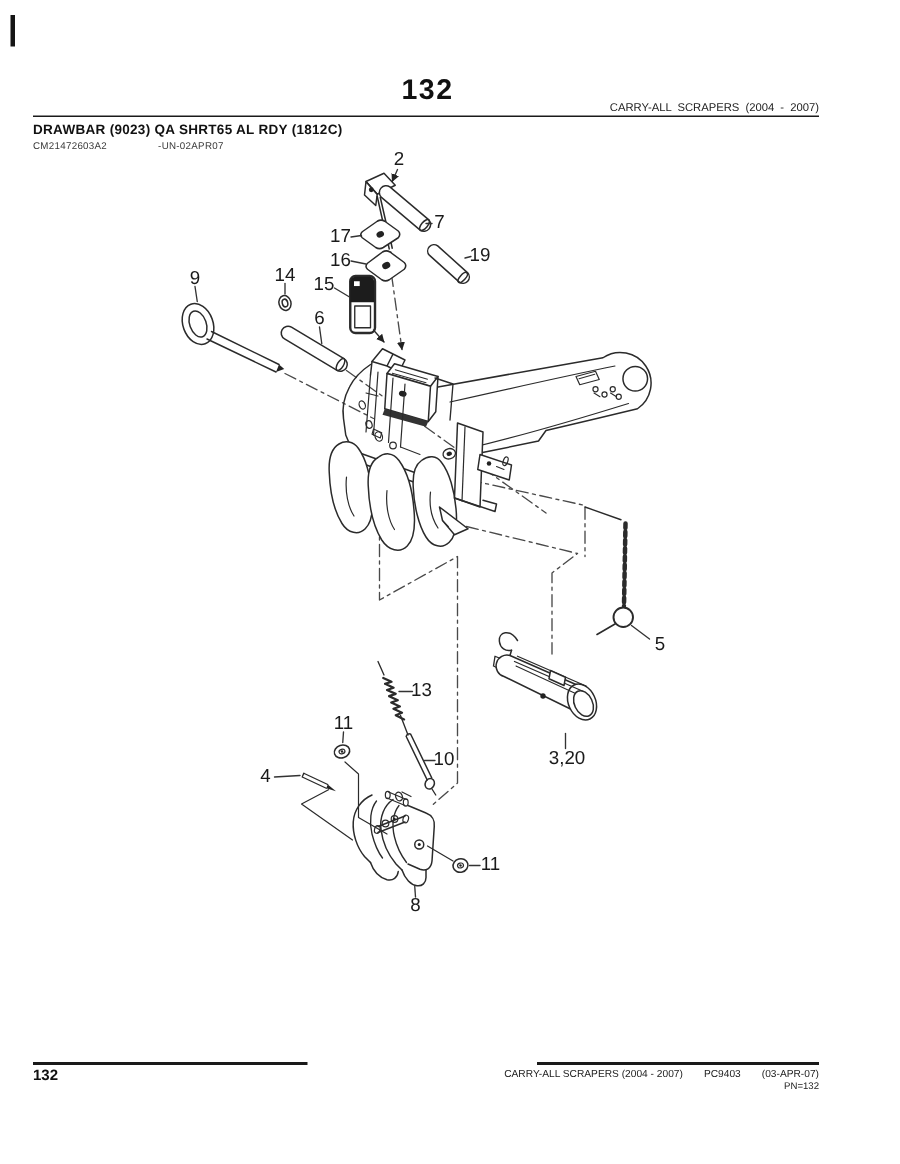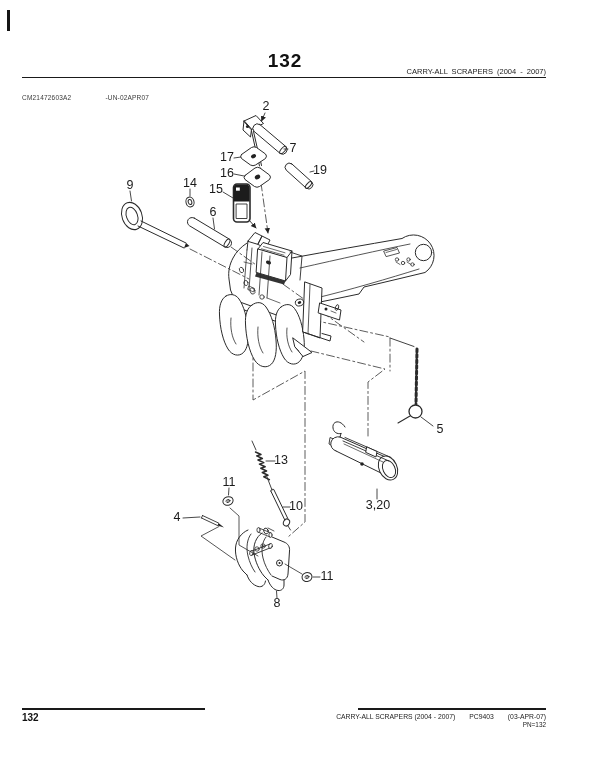--- a/index.html
+++ b/index.html
@@ -25,20 +25,21 @@
 </style>
 </head>
 <body>
 
 <div id="page">
   <div class="tick"></div>
 
   <div class="pageno-top">132</div>
   <div class="hdr-right">CARRY-ALL SCRAPERS (2004 - 2007)</div>
   <div class="hdr-rule"></div>
+  <div class="title">DRAWBAR (9023) QA SHRT65 AL RDY (1812C)</div>
   <div class="codes">
     <span>CM21472603A2</span><span>-UN-02APR07</span>
   </div>
 
   <svg id="art" width="600" height="776" viewBox="0 0 600 776" fill="none" stroke="#2b2b2b" stroke-width="1" stroke-linecap="round" stroke-linejoin="round">
     <defs>
       <marker id="arrowhead" markerWidth="7" markerHeight="7" refX="5.5" refY="3" orient="auto">
         <path d="M0,0 L6,3 L0,6 Z" fill="#222" stroke="none"></path>
       </marker>
     </defs>

